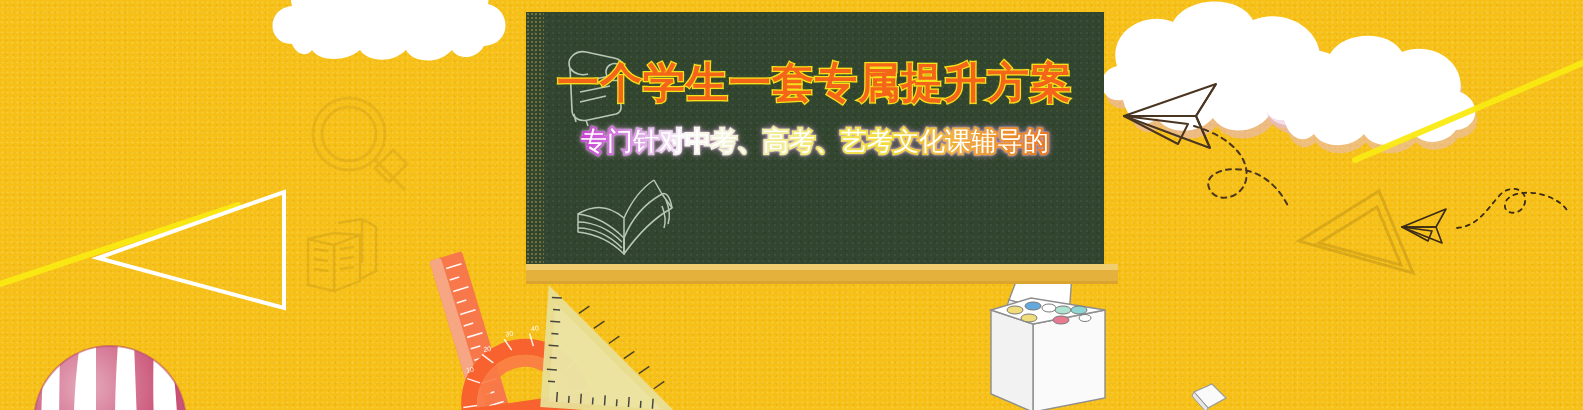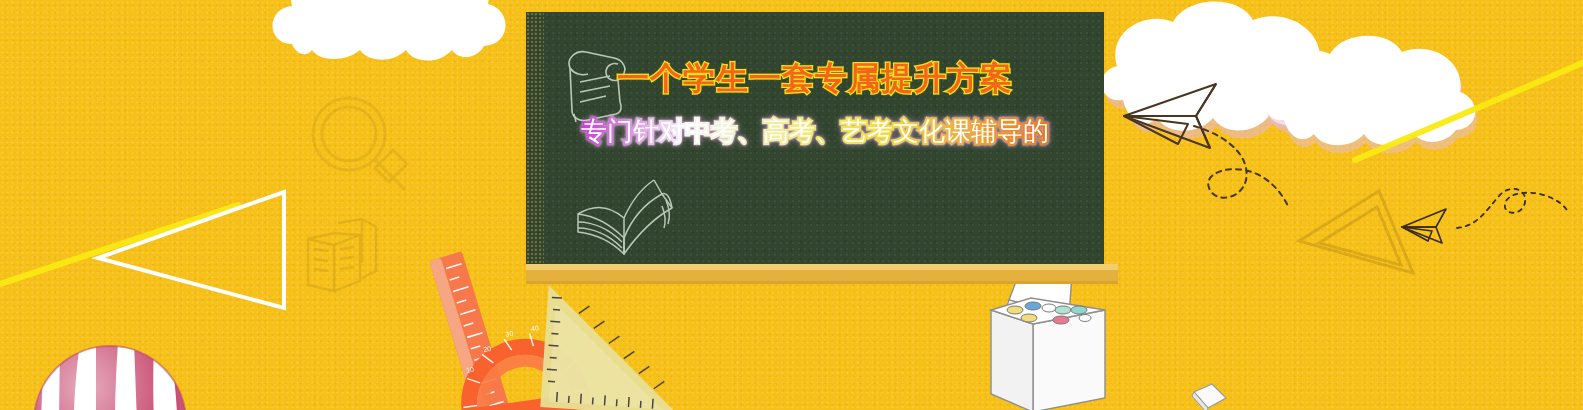--- a/index.html
+++ b/index.html
@@ -113,21 +113,21 @@
   #board-text{
     position:absolute;
     left:526px;top:12px;width:578px;height:252px;
     z-index:7;
     display:flex;flex-direction:column;
     align-items:center;justify-content:flex-start;
     pointer-events:none;
   }
   #headline{
     margin-top:50px;
-    font-size:32px;
+    font-size:42px;
     font-weight:bold;
     letter-spacing:1px;
     line-height:1;
     color:#F4651A;
     -webkit-text-stroke:2.5px #F6E21C;
     paint-order:stroke fill;
     text-shadow:0 0 3px rgba(246,226,28,.55);
     white-space:nowrap;
   }
   #subwrap{

